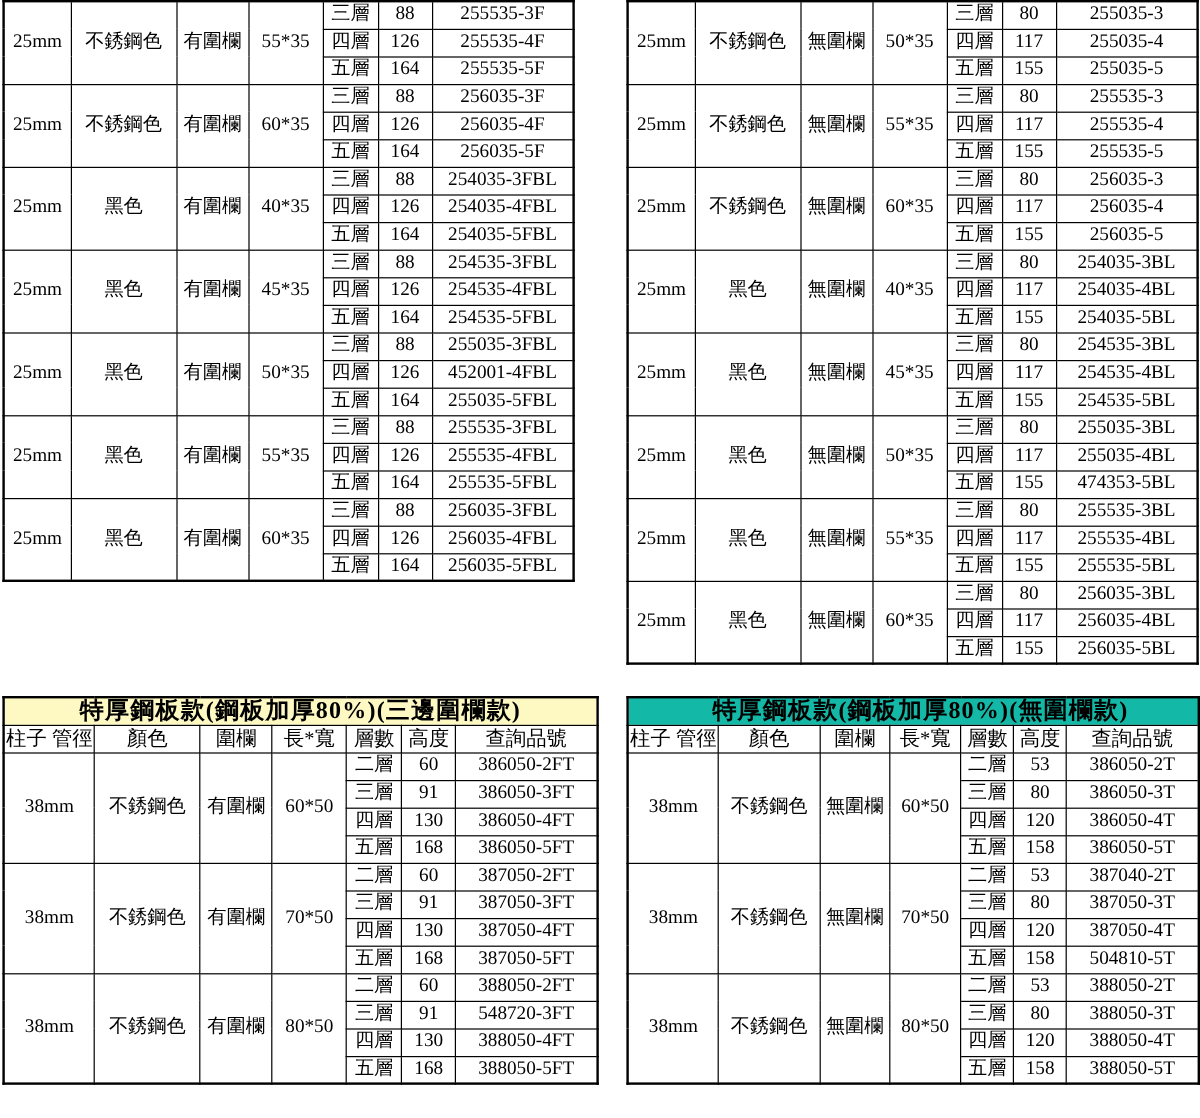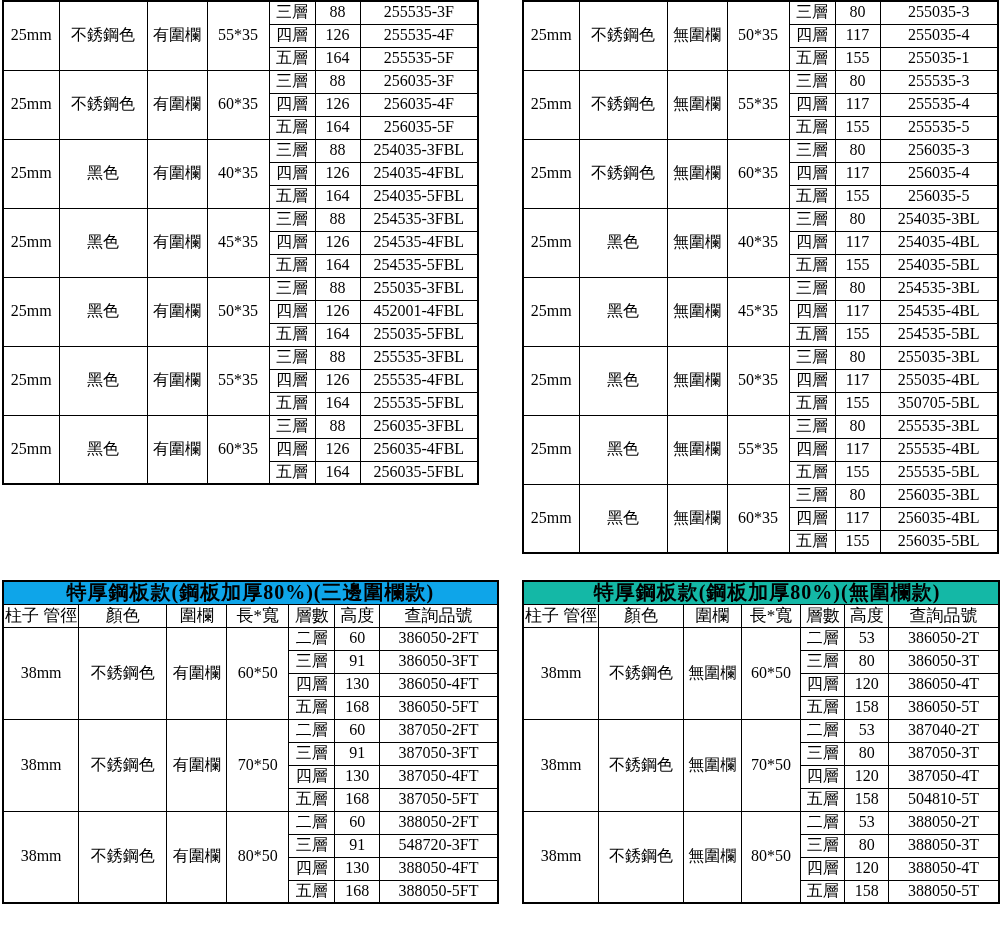--- a/index.html
+++ b/index.html
@@ -218,21 +218,21 @@
           <td class="c-code">255035-3</td>
         </tr>
         <tr>
           <td>四層</td>
           <td>117</td>
           <td class="c-code">255035-4</td>
         </tr>
         <tr>
           <td>五層</td>
           <td>155</td>
-          <td class="c-code">255035-1</td>
+          <td class="c-code">255035-5</td>
         </tr>
         <tr>
           <td rowspan="3">25mm</td>
           <td rowspan="3">不銹鋼色</td>
           <td rowspan="3">無圍欄</td>
           <td rowspan="3">55*35</td>
           <td>三層</td>
           <td>80</td>
           <td class="c-code">255535-3</td>
         </tr>
@@ -313,21 +313,21 @@
           <td class="c-code">255035-3BL</td>
         </tr>
         <tr>
           <td>四層</td>
           <td>117</td>
           <td class="c-code">255035-4BL</td>
         </tr>
         <tr>
           <td>五層</td>
           <td>155</td>
-          <td class="c-code">350705-5BL</td>
+          <td class="c-code">474353-5BL</td>
         </tr>
         <tr>
           <td rowspan="3">25mm</td>
           <td rowspan="3">黑色</td>
           <td rowspan="3">無圍欄</td>
           <td rowspan="3">55*35</td>
           <td>三層</td>
           <td>80</td>
           <td class="c-code">255535-3BL</td>
         </tr>
@@ -368,21 +368,21 @@
       <col style="width:56px">
         <col style="width:88px">
         <col style="width:60px">
       <col style="width:62px">
         <col style="width:46px">
         <col style="width:45px">
         <col style="width:118px">
     </colgroup>
     <tbody>
       <tr class="title-row">
-        <td colspan="7" style="background:#0ea5e9;">特厚鋼板款(鋼板加厚80%)(三邊圍欄款)</td>
+        <td colspan="7" style="background:#fef9c3;">特厚鋼板款(鋼板加厚80%)(三邊圍欄款)</td>
       </tr>
       <tr class="header-row">
         <th class="h-pipe">柱子
 管徑</th>
         <th>顏色</th>
         <th>圍欄</th>
         <th>長*寬</th>
         <th>層數</th>
         <th>高度</th>
         <th>查詢品號</th>

